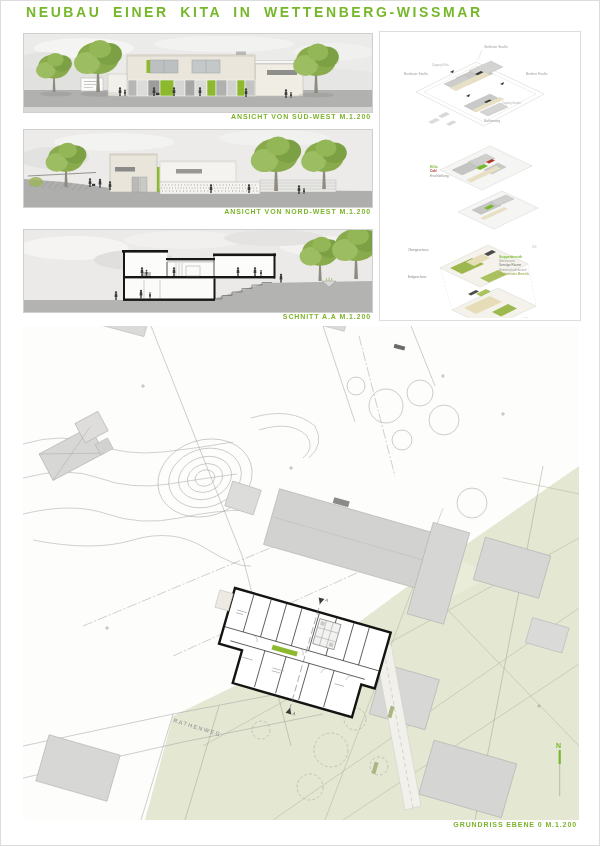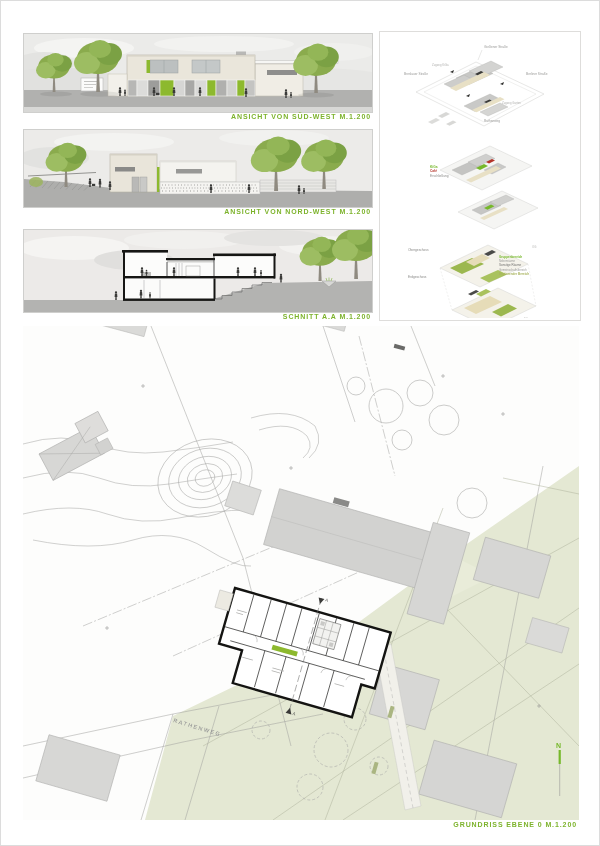--- a/index.html
+++ b/index.html
@@ -19,20 +19,21 @@
   .c2{right:228px;top:207px;}
   .c3{right:228px;top:312px;}
   .cplan{right:22px;top:820px;}
   svg{display:block;}
 </style>
 </head>
 <body>
 
 <div class="sheet">
 
+  <h1 class="page-title">NEUBAU EINER KITA IN WETTENBERG-WISSMAR</h1>
 
   <div class="panel p1">
     <svg width="348" height="78" viewBox="0 0 348 78">
       <defs>
         <g id="tree">
           <path d="M-0.9,0 L-0.5,-10 L0.5,-10 L1,0 Z" fill="#8f8a80"></path>
           <path d="M-0.5,-9 L-4,-13 M0.3,-10 L3,-14 M0,-9 L0,-15" stroke="#8f8a80" stroke-width="0.4" fill="none"></path>
           <ellipse cx="0" cy="-17" rx="10.5" ry="8" fill="#8aab4d"></ellipse>
           <ellipse cx="-5.5" cy="-14.5" rx="6.5" ry="5.5" fill="#9dbd62"></ellipse>
           <ellipse cx="5.5" cy="-19" rx="6.5" ry="5.5" fill="#7ba144"></ellipse>

